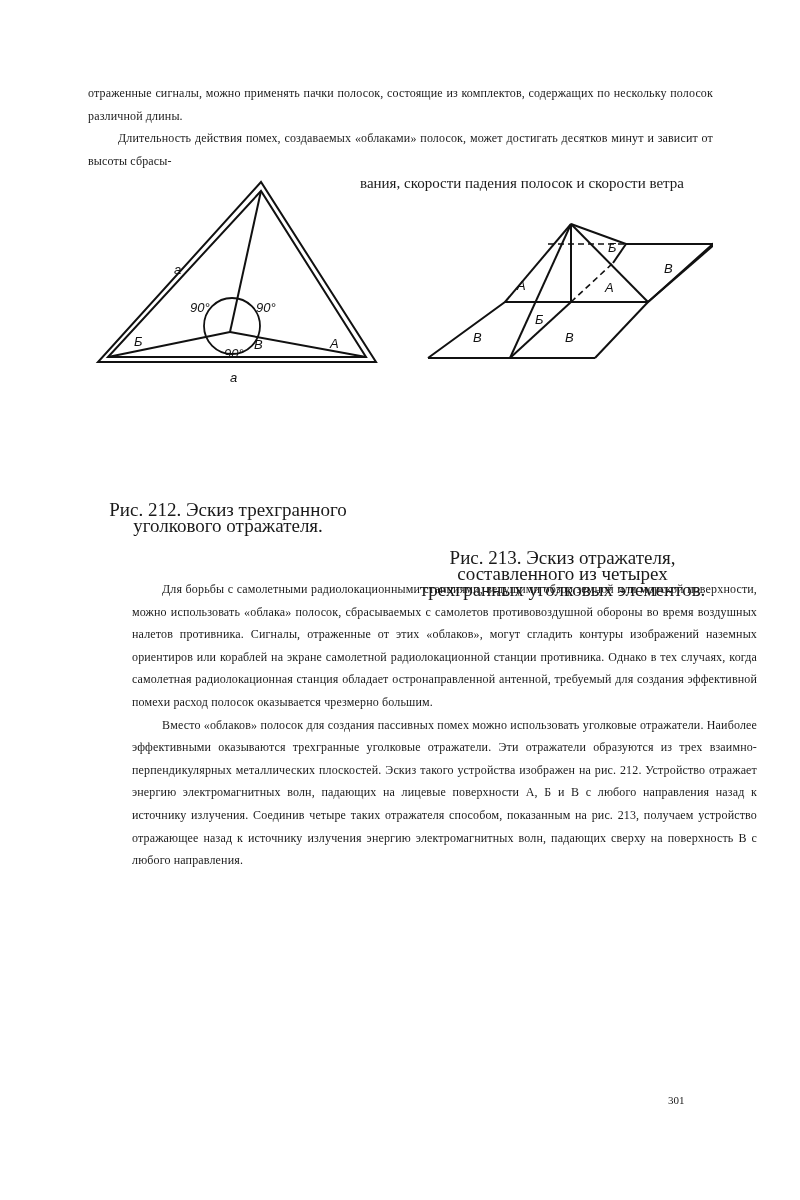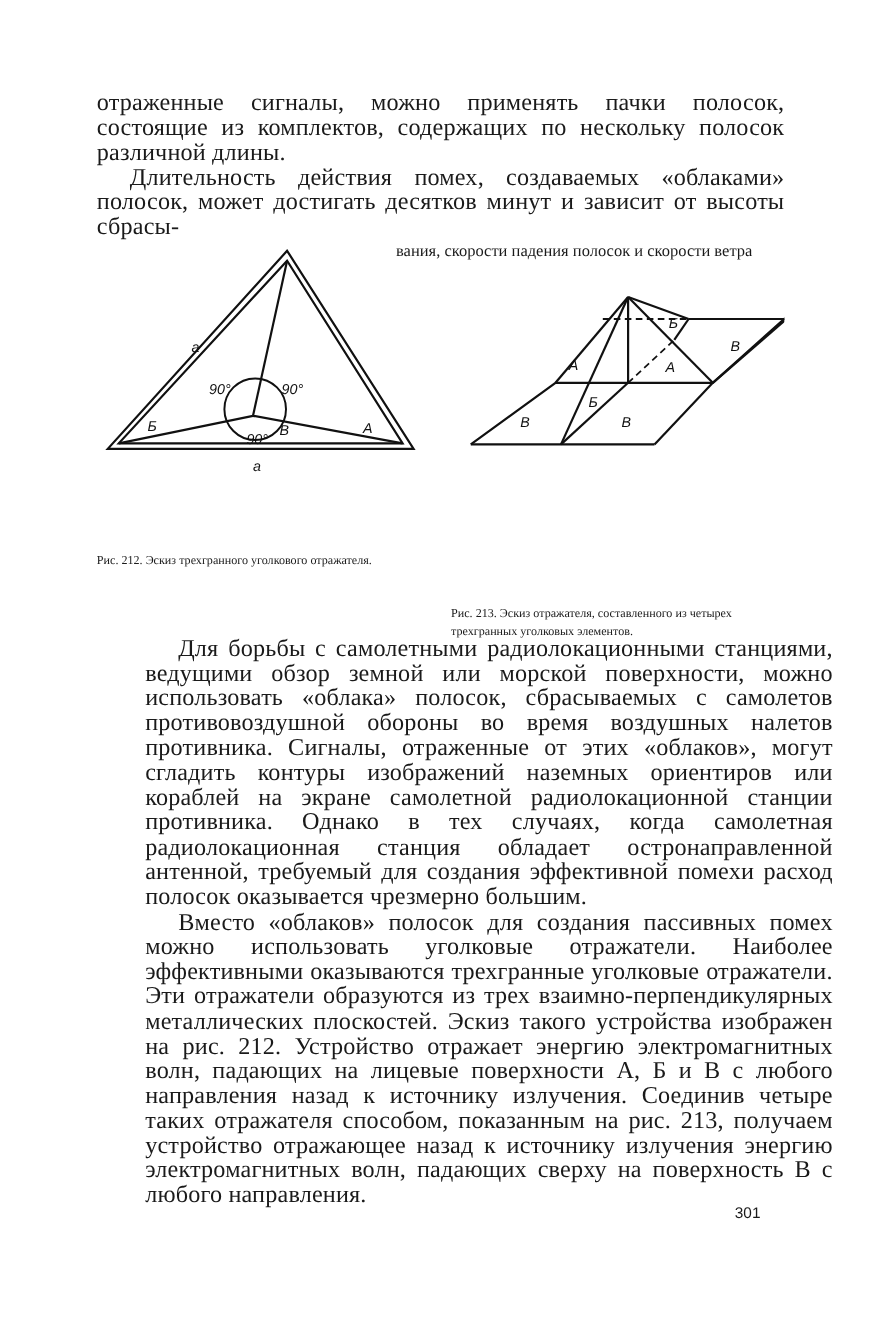--- a/index.html
+++ b/index.html
@@ -10,21 +10,21 @@
       font-family: "Liberation Serif", "DejaVu Serif", serif;
       position: relative;
       overflow: hidden;
     }
     .page {
       position: absolute;
       left: 88px; top: 82px;
       width: 625px;
     }
     .p {
-      font-size: 22px;
+      font-size: 12px;
       line-height: 22.6px;
       text-align: justify;
       margin: 0;
       letter-spacing: 0.15px;
     }
     .indent { text-indent: 30px; }
     .figs {
       position: relative;
       height: 300px;
       margin-top: 0;
@@ -34,30 +34,31 @@
       left: 272px; top: 0;
       width: 353px;
       font-size: 15px;
       line-height: 22.6px;
       text-align: justify;
     }
     .fig212 { position: absolute; left: 6px; top: 4px; width: 290px; height: 212px; }
     .fig213 { position: absolute; left: 335px; top: 46px; width: 290px; height: 152px; }
     .cap {
       position: absolute;
-      font-size: 11px;
+      font-size: 19px;
       line-height: 16px;
+      text-align: center;
     }
     .cap212 { left: 0; top: 420px; width: 280px; }
     .cap213 { left: 320px; top: 420px; width: 305px; margin-top: 48px; }
     .pagenum {
       position: absolute;
       left: 668px; top: 1094px;
-      font-size: 14px;
-      font-family: Liberation Sans, sans-serif;
+      font-size: 11px;
+      font-family: Liberation Serif, serif;
     }
     .svglabel { font-family: "Liberation Sans", sans-serif; font-style: italic; font-size: 13px; fill: #111; }
   </style>
 </head>
 <body>
 
 <div class="page">
   <p class="p">отраженные сигналы, можно применять пачки полосок, состоящие из комплектов, содержащих по нескольку полосок различной длины.</p>
   <p class="p indent">Длительность действия помех, создаваемых «облаками» полосок, может достигать десятков минут и зависит от высоты сбрасы-</p>
 

